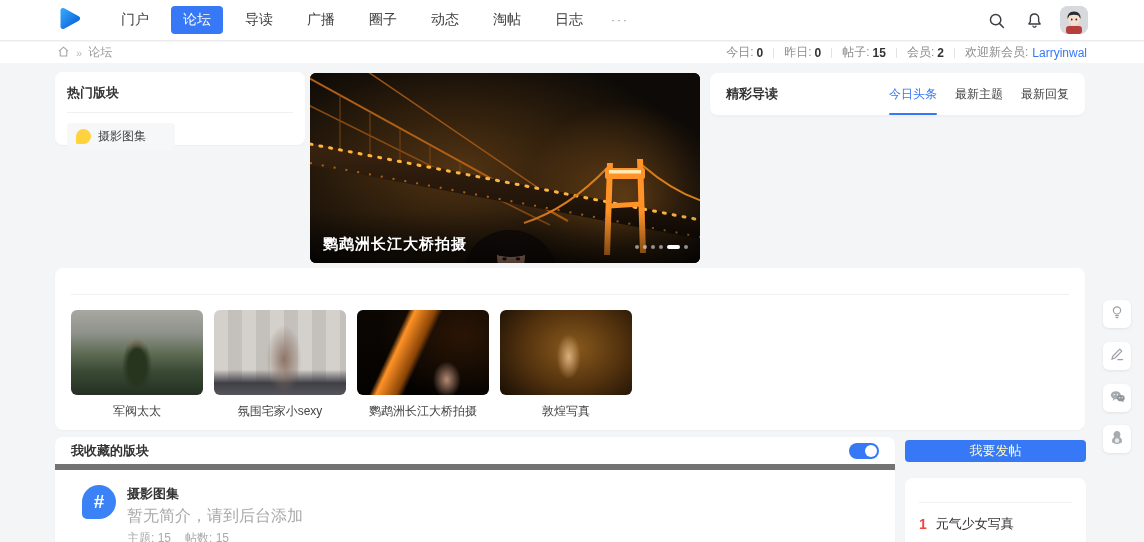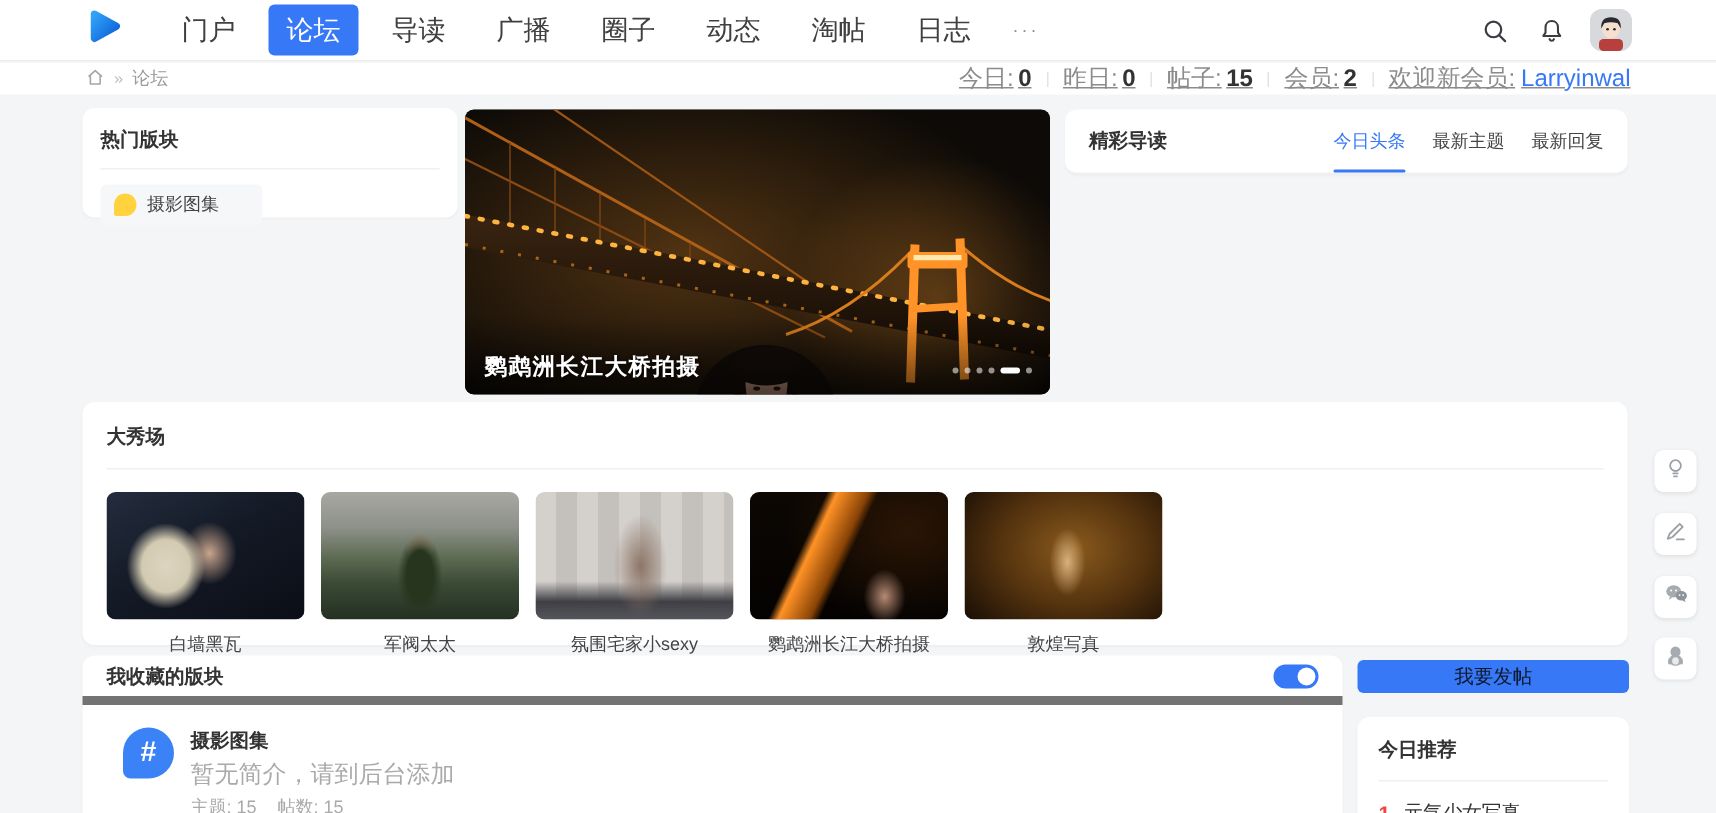--- a/index.html
+++ b/index.html
@@ -13,33 +13,33 @@
   }
   *{margin:0;padding:0;box-sizing:border-box;}
   html,body{width:1144px;height:542px;overflow:hidden;}
   body{font-family:"Liberation Sans","DejaVu Sans",sans-serif;background:var(--page-bg);}
   .page{position:relative;width:1144px;height:542px;overflow:hidden;background:var(--page-bg);}
 
   
   .topbar{position:absolute;top:0;left:0;width:1144px;height:41px;background:#fff;border-bottom:1px solid #ececec;display:flex;align-items:center;padding:0 56px;}
   .logo{width:27px;height:27px;margin-right:26px;display:flex;align-items:center;cursor:pointer;}
   .mainnav{display:flex;align-items:center;gap:10px;flex:1;}
-  .nav-item{font-size:18px;color:#404040;text-decoration:none;padding:5px 12px;border-radius:4px;cursor:pointer;white-space:nowrap;}
+  .nav-item{font-size:14px;color:#404040;text-decoration:none;padding:5px 12px;border-radius:4px;cursor:pointer;white-space:nowrap;}
   .nav-item.active{background:var(--accent);color:#fff;}
   .nav-more{font-size:12px;color:#8b8b8b;letter-spacing:2px;padding:4px 6px;cursor:pointer;}
   .top-actions{display:flex;align-items:center;gap:14px;}
   .icon-btn{width:24px;height:24px;display:flex;align-items:center;justify-content:center;cursor:pointer;}
   .avatar{width:28px;height:28px;border-radius:8px;overflow:hidden;background:#d7d9dd;cursor:pointer;}
 
   
   .subbar{position:absolute;top:42px;left:0;width:1144px;height:21px;background:#fff;display:flex;align-items:center;padding:0 57px;font-size:12px;color:#9a9a9a;}
   .subbar .crumb{display:flex;align-items:center;gap:6px;}
   .crumb-sep{color:#bbb;font-size:11px;}
   .crumb-cur{color:#9a9a9a;cursor:pointer;}
-  .stats{margin-left:auto;display:flex;align-items:center;font-size:16px;color:#8c8c8c;text-decoration:underline;}
+  .stats{margin-left:auto;display:flex;align-items:center;font-size:12px;color:#8c8c8c;}
   .stats .lbl{color:#8c8c8c;}
   .stats .val{color:#333;font-weight:bold;margin-left:3px;}
   .stat-div{width:1px;height:10px;background:#e3e3e3;margin:0 10px;}
   .welcome-link{color:var(--accent);margin-left:4px;cursor:pointer;text-decoration:none;}
 
   
   .card{position:absolute;background:var(--card-bg);border-radius:8px;box-shadow:0 1px 2px rgba(0,0,0,0.03);}
   .card-title{font-size:13px;font-weight:bold;color:var(--text-dark);}
   .hdiv{height:1px;background:#f0f0f0;}
 
@@ -84,21 +84,21 @@
   .toggle{margin-left:auto;width:30px;height:16px;border-radius:8px;background:var(--accent);position:relative;cursor:pointer;}
   .toggle .knob{position:absolute;right:2px;top:2px;width:12px;height:12px;border-radius:50%;background:#fff;}
   .forum-item{display:flex;gap:11px;padding:15px 16px 0 27px;cursor:pointer;}
   .hash-icon{width:34px;height:34px;border-radius:17px 17px 17px 5px;background:#3b82f6;color:#fff;font-size:19px;font-weight:bold;display:flex;align-items:center;justify-content:center;flex:0 0 auto;}
   .forum-meta{display:flex;flex-direction:column;gap:3px;}
   .forum-name{font-size:13px;font-weight:bold;color:var(--text-dark);}
   .forum-desc{font-size:16px;color:#aaa;}
   .forum-counts{font-size:12px;color:#aaa;display:flex;gap:14px;}
 
   
-  .post-btn{position:absolute;left:905px;top:440px;width:181px;height:22px;background:var(--accent);border:none;border-radius:4px;color:#0f172a;font-size:13px;font-family:Liberation Serif, serif;cursor:pointer;}
+  .post-btn{position:absolute;left:905px;top:440px;width:181px;height:22px;background:var(--accent);border:none;border-radius:4px;color:#fef9c3;font-size:13px;font-family:Liberation Serif, serif;cursor:pointer;}
   .rec-card{left:905px;top:478px;width:181px;height:110px;padding:13px 14px 0 14px;}
   .rec-card .hdiv{margin-top:11px;}
   .rec-item{margin-top:12px;}
   .rec-row1{display:flex;align-items:center;gap:9px;cursor:pointer;}
   .rec-rank{font-size:14px;font-weight:bold;color:var(--rank-red);}
   .rec-title{font-size:13px;color:var(--text-dark);}
 
   
   .fab{position:absolute;left:1103px;width:28px;height:28px;background:#fff;border-radius:6px;box-shadow:0 1px 3px rgba(0,0,0,.08);display:flex;align-items:center;justify-content:center;cursor:pointer;}
   .fab-1{top:300px;} .fab-2{top:342px;} .fab-3{top:384px;} .fab-4{top:425px;}
@@ -263,27 +263,22 @@
   <div class="card digest-card">
     <div class="card-title">精彩导读</div>
     <div class="digest-tabs">
       <span class="dtab active">今日头条</span>
       <span class="dtab">最新主题</span>
       <span class="dtab">最新回复</span>
     </div>
   </div>
 
   <div class="card show-card">
-    <div class="card-title">大秀场</div>
     <div class="hdiv"></div>
     <div class="show-row">
-      <div class="show-item">
-        <div class="thumb thumb-1"></div>
-        <div class="show-cap">白墙黑瓦</div>
-      </div>
       <div class="show-item">
         <div class="thumb thumb-2"></div>
         <div class="show-cap">军阀太太</div>
       </div>
       <div class="show-item">
         <div class="thumb thumb-3"></div>
         <div class="show-cap">氛围宅家小sexy</div>
       </div>
       <div class="show-item">
         <div class="thumb thumb-4"></div>
@@ -312,21 +307,20 @@
           <span>主题: 15</span>
           <span>帖数: 15</span>
         </div>
       </div>
     </div>
   </div>
 
   <button class="post-btn">我要发帖</button>
 
   <div class="card rec-card">
-    <div class="card-title">今日推荐</div>
     <div class="hdiv"></div>
     <div class="rec-item">
       <div class="rec-row1">
         <span class="rec-rank">1</span>
         <span class="rec-title">元气少女写真</span>
       </div>
 
     </div>
   </div>
 

